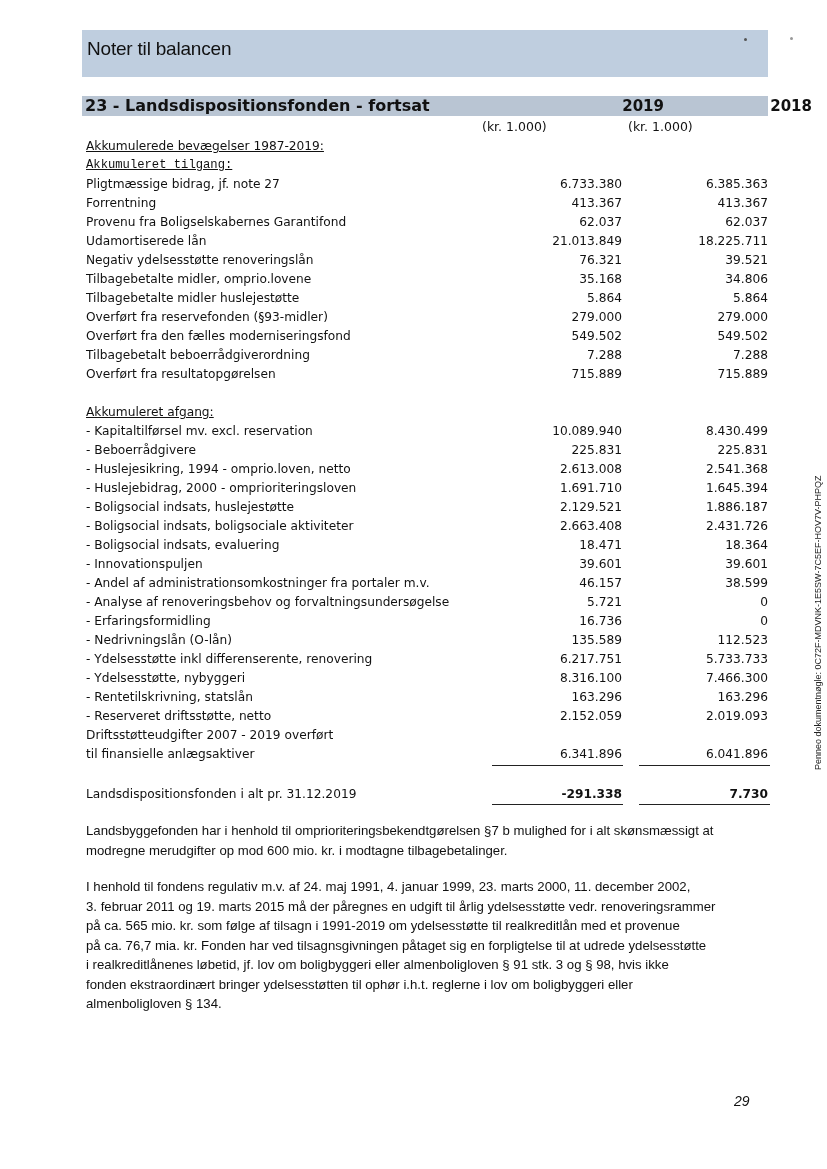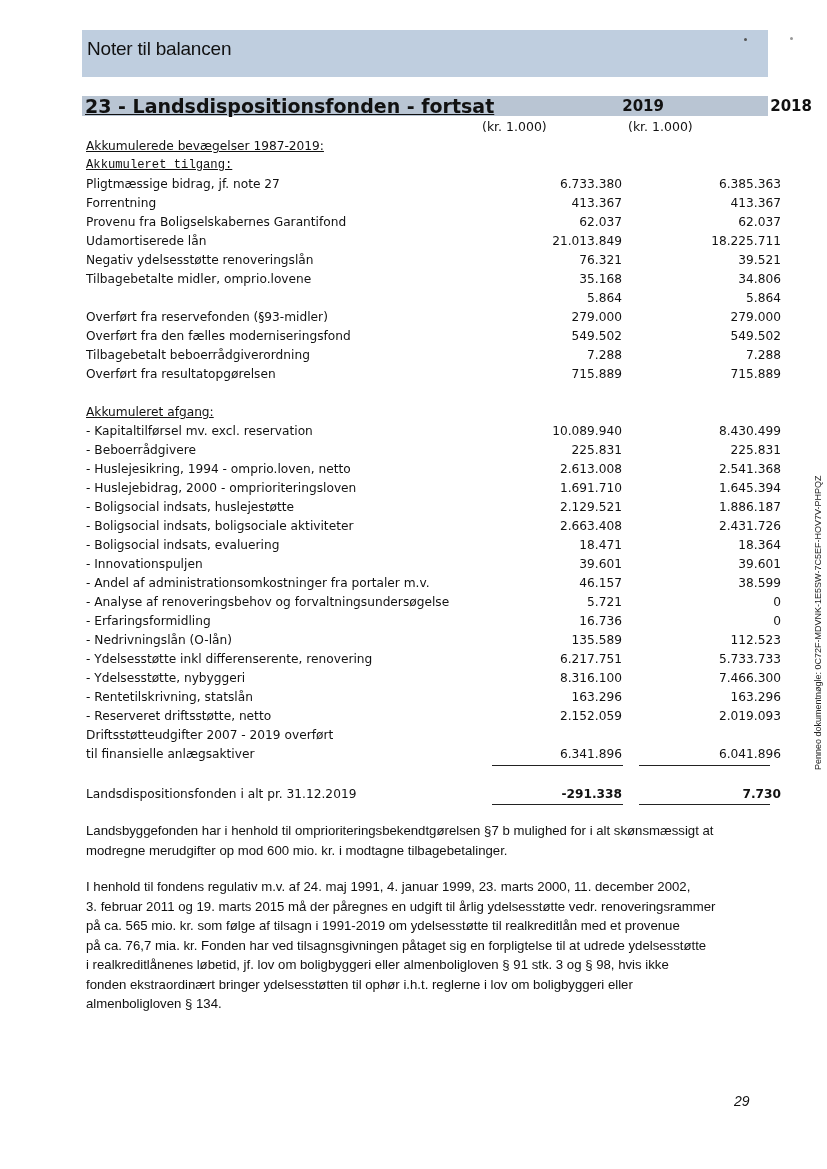--- a/index.html
+++ b/index.html
@@ -16,36 +16,36 @@
     position: absolute; left: 5px; top: 8px;
     font-family: "Liberation Sans", sans-serif; font-weight: normal; font-size: 19px; color: #111;
     letter-spacing: -0.2px;
   }
   .hdr-dot { position: absolute; width: 3px; height: 3px; background: #555; border-radius: 50%; }
   .section-bar {
     position: absolute; left: 82px; top: 96px; width: 686px; height: 20px;
     background: #b9c5d3;
   }
   .section-bar .stitle {
-    position: absolute; left: 3px; top: 0px; font-weight: bold; font-size: 19px; line-height: 20px; text-decoration: underline;
+    position: absolute; left: 3px; top: 0px; font-weight: bold; font-size: 16px; line-height: 20px;
   }
   .section-bar .y1, .section-bar .y2 {
     position: absolute; top: 0; font-weight: bold; font-size: 15px; line-height: 20px; text-align: right; width: 120px;
   }
   .section-bar .y1 { left: 462px; }
   .section-bar .y2 { left: 610px; }
   .units { position: absolute; top: 119px; width: 140px; font-size: 12.5px; }
   .u1 { left: 482px; }
   .u2 { left: 628px; }
 
   .row { position: absolute; left: 86px; height: 19px; width: 684px; line-height: 19px; }
   .row .label { position: absolute; left: 0; white-space: nowrap; }
   .row .v1, .row .v2 { position: absolute; text-align: right; width: 140px; }
   .row .v1 { left: 396px; }
-  .row .v2 { left: 555px; text-align: right; }
+  .row .v2 { left: 542px; text-align: right; }
   .underline-label { text-decoration: underline; }
   .bold { font-weight: bold; }
 
   .rule { position: absolute; height: 0; border-top: 1.5px solid #222; }
 
   .para { position: absolute; left: 86px; width: 690px; font-family: "Liberation Sans", sans-serif; font-size: 13.2px; line-height: 19.5px; }
   .para p { margin: 0; }
 
   .page-number { position: absolute; left: 734px; top: 1093px; font-family: "Liberation Sans", sans-serif; font-size: 14px; font-style: italic; }
   .side-key {
@@ -102,20 +102,21 @@
     <span class="label">Negativ ydelsesstøtte renoveringslån</span>
     <span class="v1">76.321</span>
     <span class="v2">39.521</span>
   </div>
 <div class="row" style="top:270px;">
     <span class="label">Tilbagebetalte midler, omprio.lovene</span>
     <span class="v1">35.168</span>
     <span class="v2">34.806</span>
   </div>
 <div class="row" style="top:289px;">
+    <span class="label">Tilbagebetalte midler huslejestøtte</span>
     <span class="v1">5.864</span>
     <span class="v2">5.864</span>
   </div>
 <div class="row" style="top:308px;">
     <span class="label">Overført fra reservefonden (§93-midler)</span>
     <span class="v1">279.000</span>
     <span class="v2">279.000</span>
   </div>
 <div class="row" style="top:327px;">
     <span class="label">Overført fra den fælles moderniseringsfond</span>

